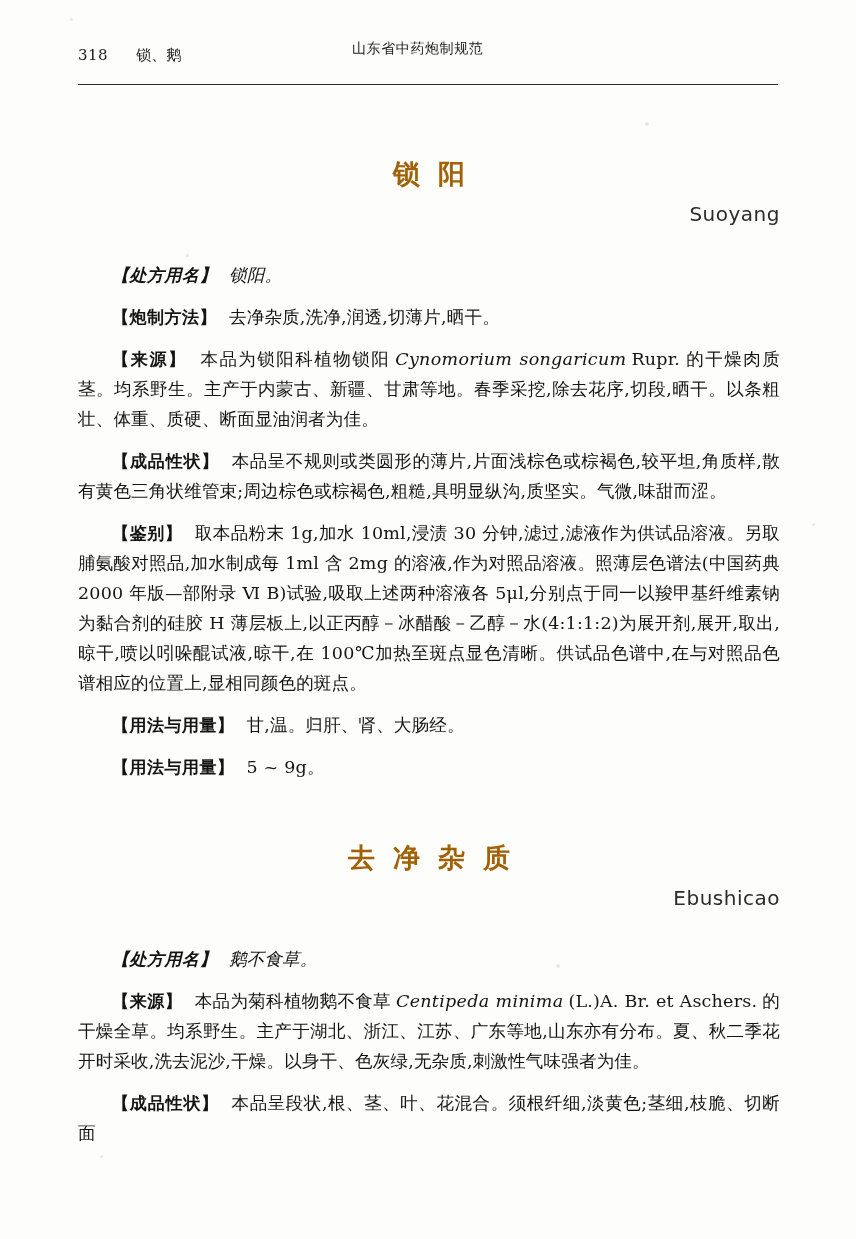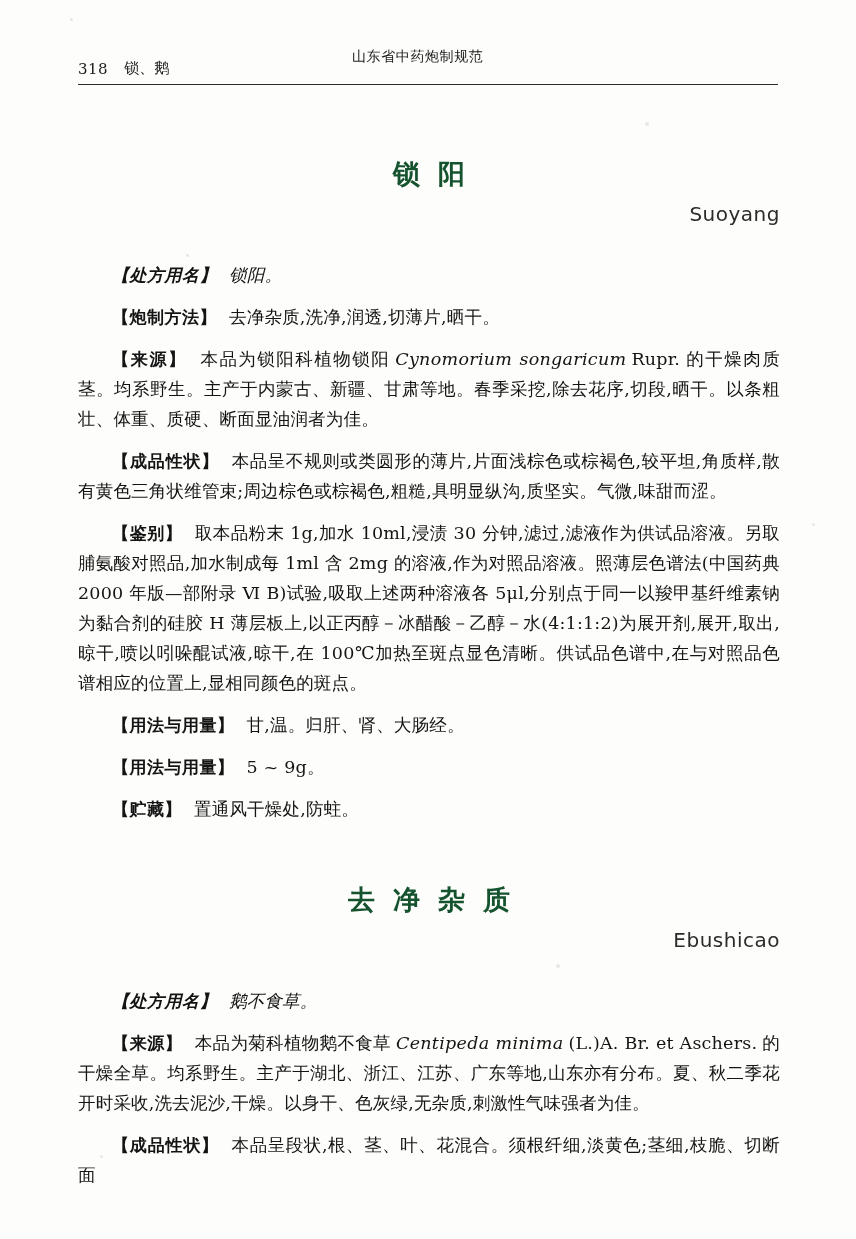--- a/index.html
+++ b/index.html
@@ -18,35 +18,35 @@
   .page {
     position: relative;
     width: 856px;
     height: 1239px;
     background: #fdfdfb;
   }
 
   
   .header {
     position: absolute;
-    top: 48px;
+    top: 40px;
     left: 78px;
     right: 78px;
     height: 30px;
     display: flex;
-    align-items: flex-end;
+    align-items: center;
   }
   .header .page-number {
     font-size: 15px;
     letter-spacing: 0.5px;
     color: #1b1b1b;
   }
   .header .head-words {
     font-size: 15px;
-    margin-left: 16px;
+    margin-left: 28px;
     color: #1b1b1b;
   }
   .header .book-title {
     position: absolute;
     left: 274px;
     top: 0;
     font-size: 14px;
     letter-spacing: 0.6px;
     color: #1b1b1b;
   }
@@ -67,21 +67,21 @@
   }
 
   .entry-title {
     text-align: center;
     font-size: 27px;
     font-weight: bold;
     letter-spacing: 18px;
     text-indent: 18px;
     font-family: "DejaVu Sans", "Liberation Sans", sans-serif;
     margin-top: 36px;
-    color: #14532d;
+    color: #a16207;
   }
   .entry-pinyin {
     text-align: right;
     font-size: 20px;
     font-family: "DejaVu Sans", "Liberation Sans", sans-serif;
     color: #2b2b2b;
     margin-top: 10px;
     letter-spacing: 0.5px;
   }
 
@@ -191,25 +191,20 @@
         </p>
       </div>
 
 
       <div class="section-block">
         <p class="para">
           <span class="lbl">【用法与用量】</span><span class="gap"></span><span>5 ~ 9g。</span>
         </p>
       </div>
 
-      <div class="section-block">
-        <p class="para">
-          <span class="lbl">【贮藏】</span><span class="gap"></span><span>置通风干燥处,防蛀。</span>
-        </p>
-      </div>
     </div>
 
     <div class="entry-2">
       <div class="entry-title">去净杂质</div>
       <div class="entry-pinyin">Ebushicao</div>
 
       <div class="section-block first-para-gap">
         <p class="para">
           <span class="lbl">【处方用名】</span><span class="gap"></span><span>鹅不食草。</span>
         </p>

